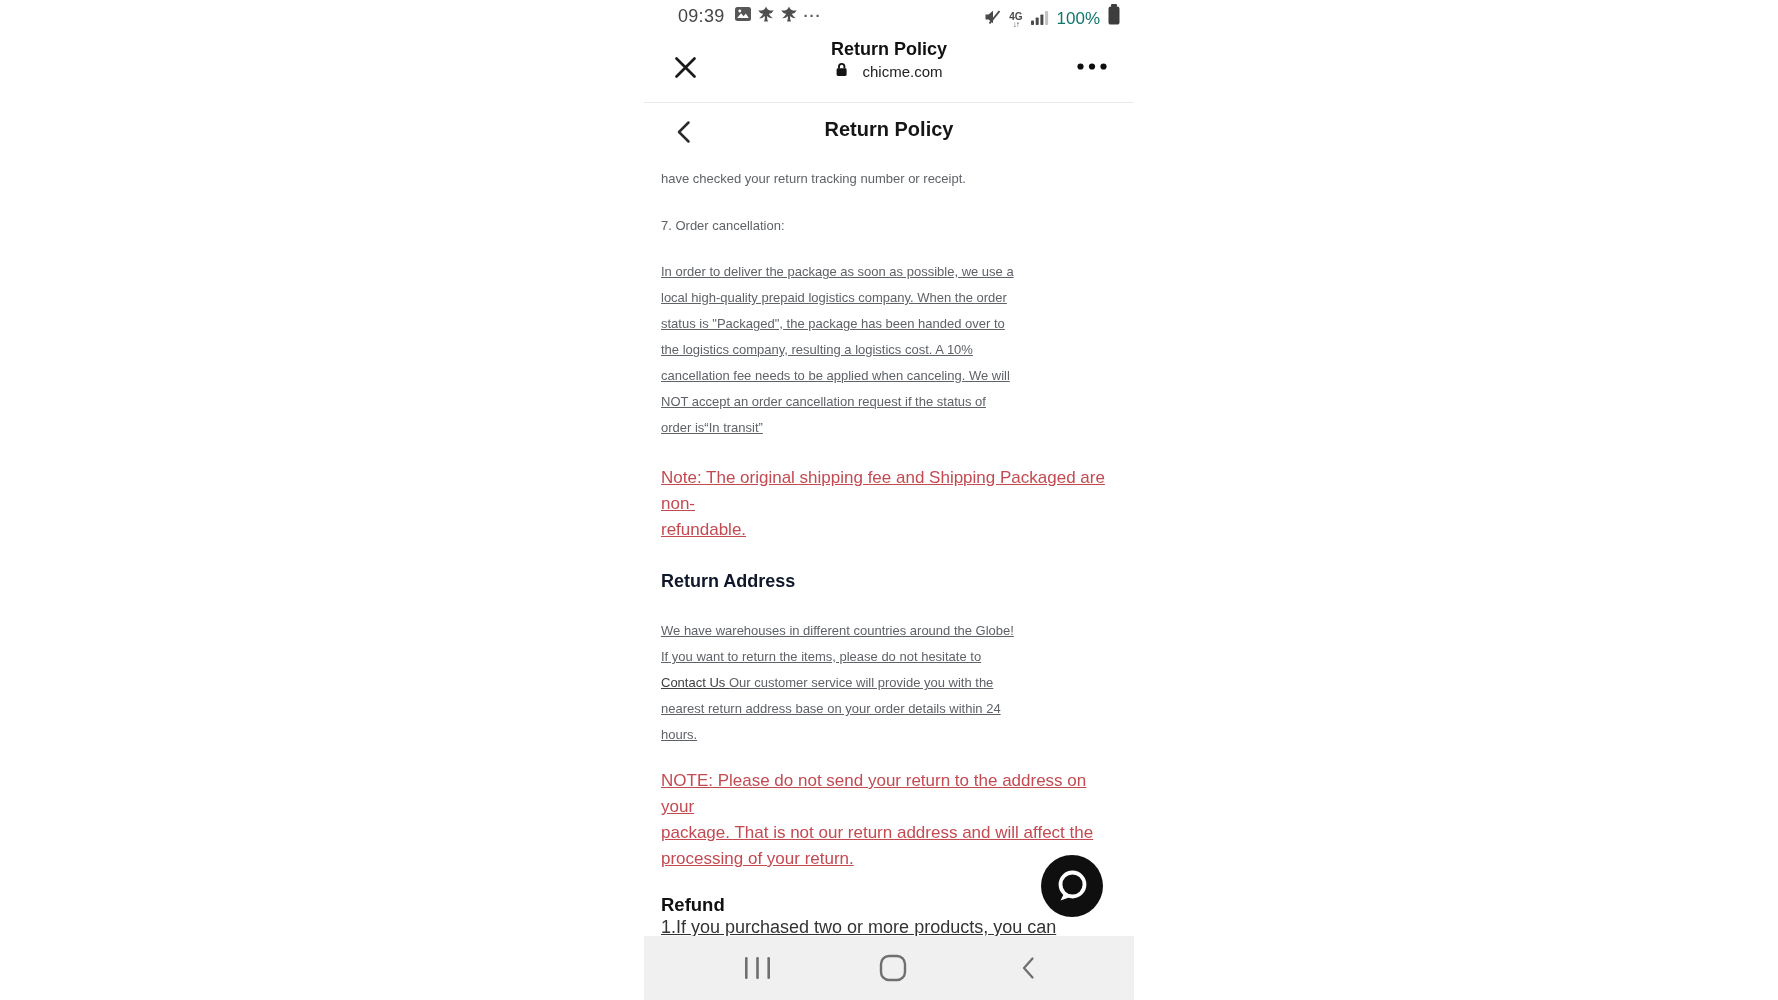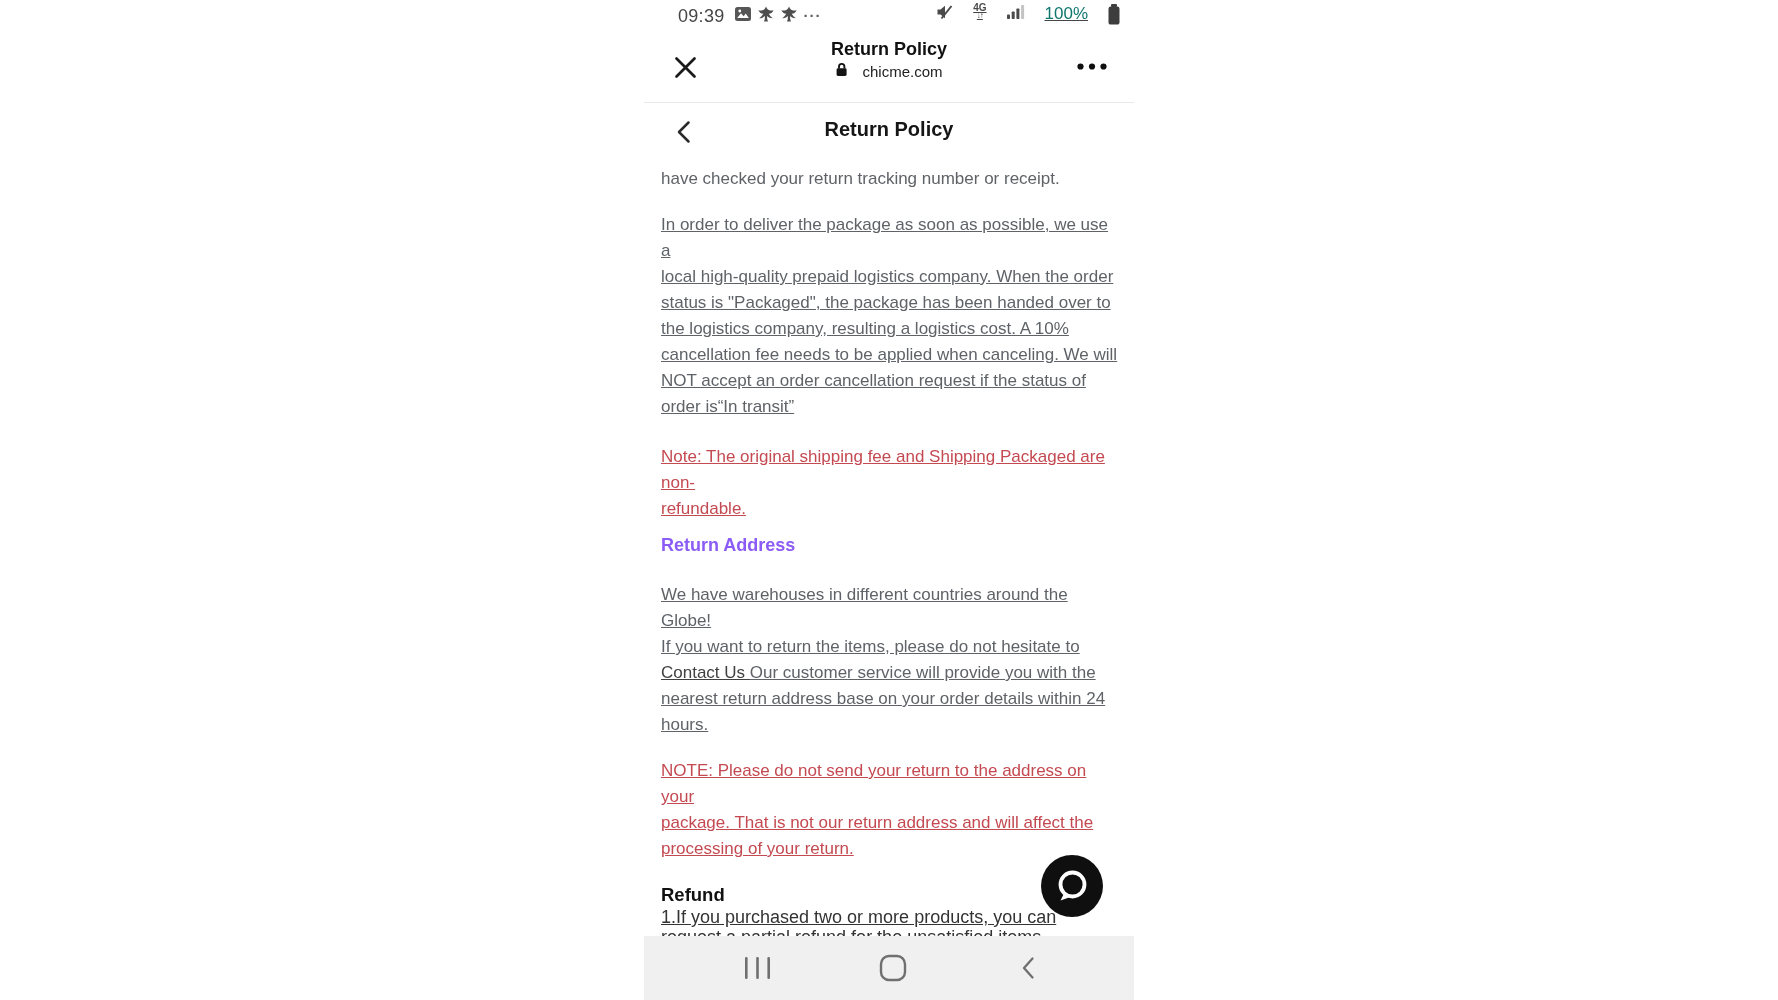--- a/index.html
+++ b/index.html
@@ -7,21 +7,21 @@
     width:1778px;height:1000px;background:#ffffff;position:relative;overflow:hidden;
     font-family:"Liberation Sans", sans-serif;
   }
   .phone{position:absolute;left:644px;top:0;width:490px;height:1000px;background:#fff;overflow:hidden;}
 
   
   .status-bar{position:absolute;top:0;left:0;right:0;height:30px;display:flex;align-items:center;justify-content:space-between;padding:2px 14px 0 34px;box-sizing:border-box;color:#454545;}
   .sb-left{display:flex;align-items:center;gap:7px;}
   .sb-time{font-size:18px;font-weight:500;letter-spacing:.3px;margin-right:3px;}
   .sb-dots{font-size:15px;font-weight:700;color:#5a5a5a;letter-spacing:1px;line-height:10px;}
-  .sb-right{display:flex;align-items:flex-start;gap:20px;text-decoration:underline;}
+  .sb-right{display:flex;align-items:flex-end;gap:8px;}
   .fourg{display:flex;flex-direction:column;align-items:center;line-height:8px;}
   .fourg .g{font-size:10px;font-weight:700;color:#4a4a4a;}
   .fourg .arrows{font-size:8px;color:#4a4a4a;letter-spacing:-1px;}
   .sb-batt-pct{font-size:17px;color:#0f766e;}
 
   
   .browser-header{position:absolute;top:30px;left:0;right:0;height:72px;border-bottom:1px solid #e9e9e9;}
   .bh-close{position:absolute;left:26px;top:22px;background:none;border:0;padding:2px;cursor:pointer;line-height:0;}
   .bh-center{position:absolute;left:0;right:0;top:9px;display:flex;flex-direction:column;align-items:center;gap:2px;}
   .bh-title{font-size:18px;font-weight:600;color:#111;}
@@ -29,28 +29,28 @@
   .bh-menu{position:absolute;right:18px;top:28px;background:none;border:0;padding:4px;cursor:pointer;line-height:0;}
 
   
   .page-header{position:absolute;top:103px;left:0;right:0;height:55px;}
   .ph-back{position:absolute;left:26px;top:14px;background:none;border:0;padding:2px;cursor:pointer;line-height:0;}
   .ph-title{margin:0;text-align:center;font-size:20px;font-weight:700;color:#161616;line-height:52px;}
 
   
   .content{position:absolute;top:158px;left:17px;width:461px;}
   .pre{white-space:pre-line;text-decoration:underline;}
-  .body{font-size:17px;line-height:26px;color:#5f6368;margin:0;}
+  .body{font-size:13px;line-height:26px;color:#5f6368;margin:0;}
   .p1{margin-top:8px;}
   .p2{margin-top:21px;}
   .p3{margin-top:20px;}
   .note{font-size:17px;line-height:26px;color:#c44a52;margin:0;}
   .note-shipping{margin-top:24px;}
   .note-address{margin-top:20px;}
-  .h-addr{margin:12px 0 0;font-size:18px;font-weight:700;color:#8b5cf6;line-height:23px;}
+  .h-addr{margin:27px 0 0;font-size:18px;font-weight:700;color:#0f172a;line-height:23px;}
   .p4{margin-top:25px;}
   .link{color:#404040;text-decoration:underline;cursor:pointer;}
   .h-refund{margin:22px 0 0;font-size:18.5px;font-weight:700;color:#111;line-height:21px;}
   .refund p{margin:2px 0 0;font-size:18px;line-height:20px;color:#333;}
 
   
   .chat-fab{position:absolute;left:397px;top:855px;width:62px;height:62px;border:0;padding:0;background:none;cursor:pointer;z-index:20;line-height:0;}
 
   
   .nav-bar{position:absolute;left:0;right:0;top:936px;height:64px;background:#f1f0f0;z-index:30;}
@@ -146,20 +146,21 @@
     <button class="ph-back" aria-label="back">
       <svg width="26" height="26" viewBox="0 0 26 26">
           <path d="M16.5 3.5 L7 13 L16.5 22.5" stroke="#2a2a2a" stroke-width="2.5" fill="none" stroke-linecap="round" stroke-linejoin="round"></path>
         </svg>
     </button>
     <h1 class="ph-title">Return Policy</h1>
   </div>
 
   <div class="content">
     <p class="body p1">have checked your return tracking number or receipt.</p>
+    <p class="body p2">7. Order cancellation:</p>
     <p class="body pre p3">In order to deliver the package as soon as possible, we use a
 local high-quality prepaid logistics company. When the order
 status is "Packaged", the package has been handed over to
 the logistics company, resulting a logistics cost. A 10%
 cancellation fee needs to be applied when canceling. We will
 NOT accept an order cancellation request if the status of
 order is“In transit”</p>
     <p class="note pre note-shipping">Note: The original shipping fee and Shipping Packaged are non-
 refundable.</p>
     <h2 class="h-addr">Return Address</h2>

